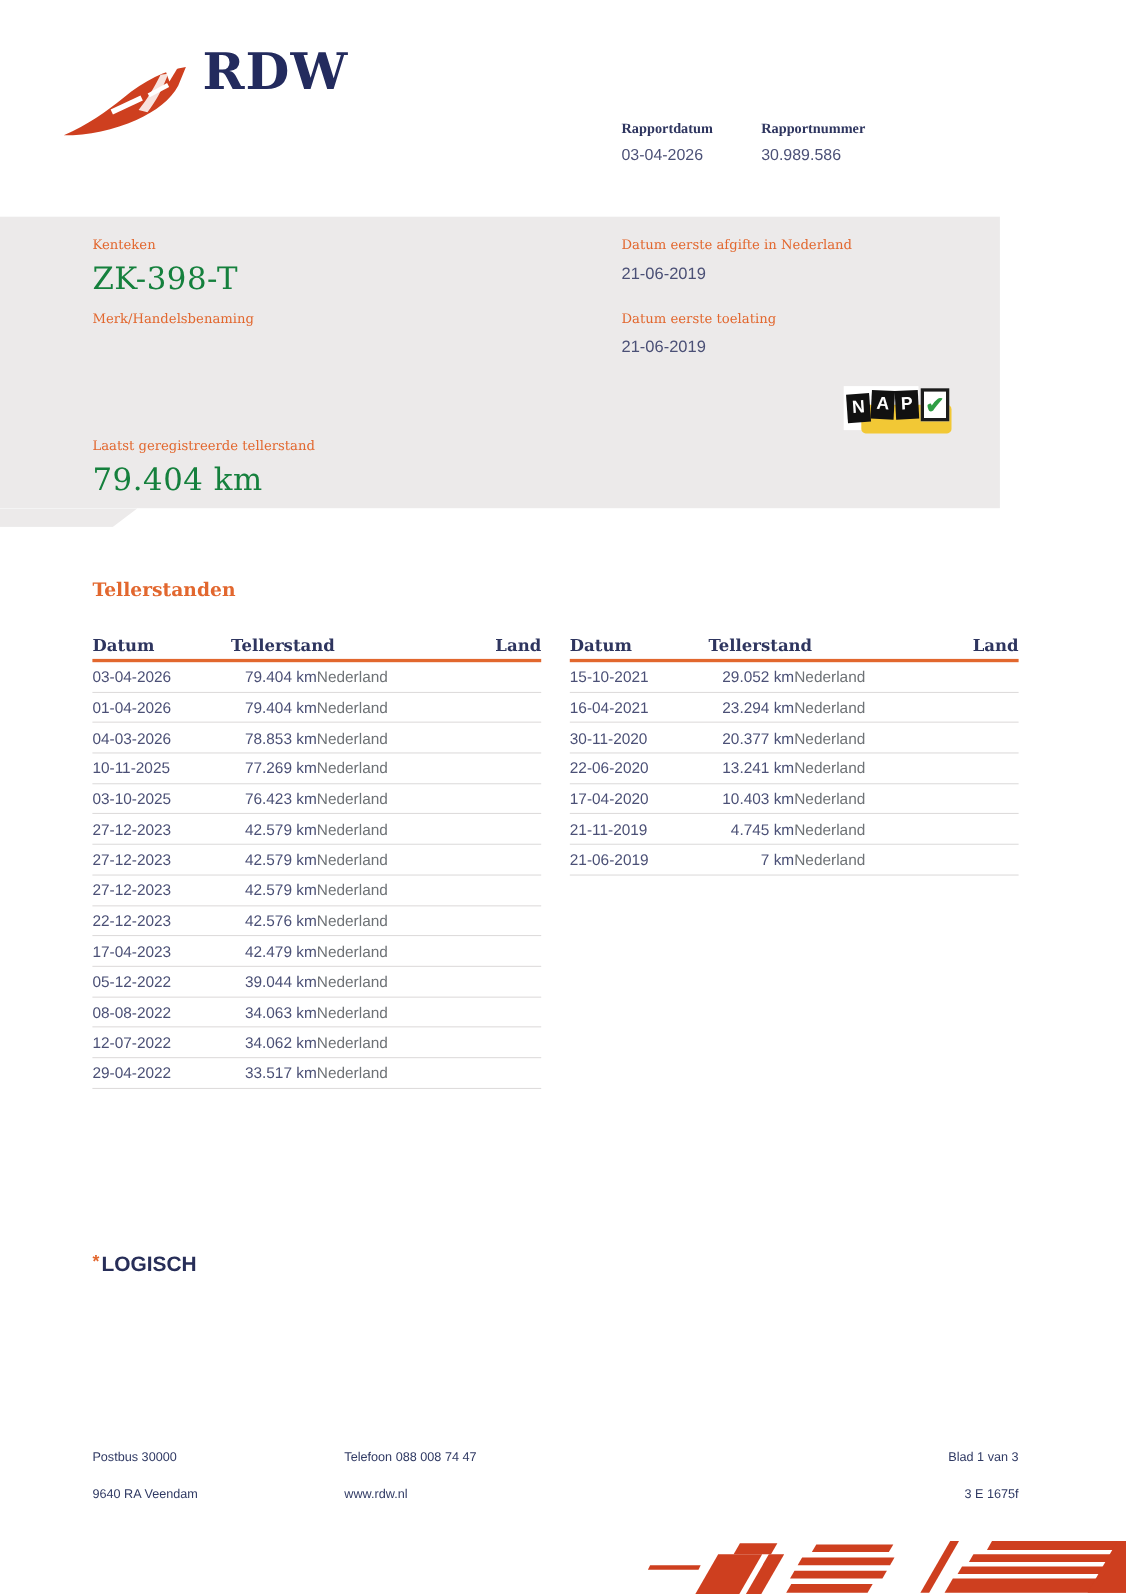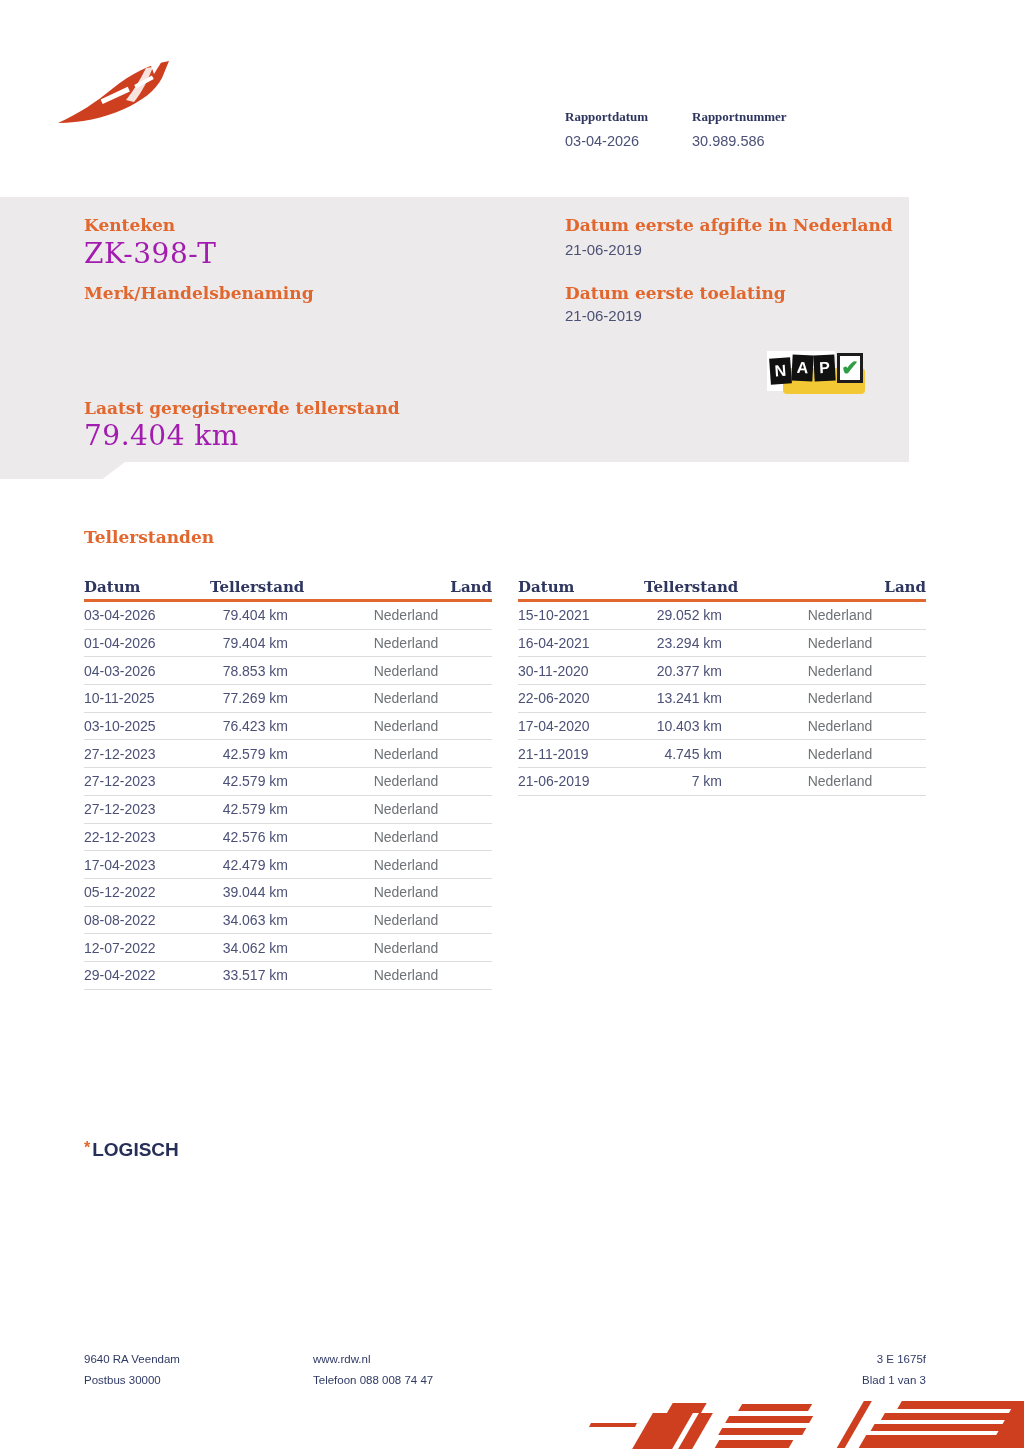--- a/index.html
+++ b/index.html
@@ -19,24 +19,24 @@
     font-weight:700;font-size:33px;color:var(--orange);letter-spacing:.5px;}
   .meta-label{position:absolute;top:109px;font-family:Liberation Serif, serif;
     font-weight:700;font-size:13px;color:#2E355F;}
   .meta-value{position:absolute;top:133px;font-size:14.5px;color:var(--navy-soft);}
   .m1{left:565px;} .m2{left:692px;}
 
   
   .panel{position:absolute;left:0;top:197px;width:909px;height:265px;background:var(--gray-panel);}
   .panel-tail{position:absolute;left:0;top:462px;width:125px;height:17px;background:var(--gray-panel);
     clip-path:polygon(0 0,100% 0,82% 100%,0 100%);}
-  .fld-label{position:absolute;font-family:"DejaVu Serif","Liberation Serif",serif;font-weight:700;
-    font-size:17px;color:var(--orange);}
+  .fld-label{position:absolute;font-family:"DejaVu Serif","Liberation Serif",serif;font-weight:400;
+    font-size:12px;color:var(--orange);}
   .fld-big{position:absolute;font-family:"DejaVu Serif","Liberation Serif",serif;font-weight:400;
-    font-size:28px;color:#a21caf;letter-spacing:.5px;}
+    font-size:28px;color:#15803d;letter-spacing:.5px;}
   .fld-sans{position:absolute;font-size:15px;color:var(--navy-soft);}
   .verdict{position:absolute;left:565px;top:349px;font-size:26px;font-weight:700;color:#272E58;
     line-height:39px;letter-spacing:.3px;}
 
   
   .nap{position:absolute;left:767px;top:351px;width:100px;height:48px;}
   .nap-white{position:absolute;left:0;top:0;width:68px;height:40px;background:#fff;}
   .nap-yellow{position:absolute;left:16px;top:17px;width:82px;height:26px;background:var(--nap-yellow);border-radius:4px;}
   .nap-box{position:absolute;width:21px;height:26px;background:#111;color:#fff;font-weight:700;
     font-size:16px;display:flex;align-items:center;justify-content:center;font-family:"Liberation Sans",sans-serif;}
@@ -52,49 +52,50 @@
   .tbl{position:absolute;top:550px;width:408px;}
   .tbl-left{left:84px;} .tbl-right{left:518px;}
   .thead{display:grid;grid-template-columns:126px 78px 1fr;border-bottom:3px solid var(--orange);
     padding-bottom:3px;font-family:"DejaVu Serif","Liberation Serif",serif;font-weight:700;font-size:15px;color:#2E355F;margin-top:28px;}
   .thead span:nth-child(2){text-align:right;}
   .thead span:nth-child(3){text-align:right;}
   .trow{display:grid;grid-template-columns:126px 78px 1fr;height:27.7px;align-items:center;
     border-bottom:1px solid var(--sep);font-size:14px;}
   .tcell{color:var(--navy-soft);}
   .tcell.c1{text-align:right;}
-  .tcell.c2{text-align:center;color:var(--land-gray);padding-left:32px;}
+  .tcell.c2{text-align:left;color:var(--land-gray);}
 
   
   .footnote-head{position:absolute;left:84px;top:1139px;font-size:19px;font-weight:700;color:#272E58;}
   .footnote-head .star{color:var(--orange);font-size:16px;vertical-align:3px;margin-right:2px;}
   .footnote-text{position:absolute;left:84px;top:1171px;width:805px;font-size:15.5px;line-height:30px;
     color:var(--orange-text);}
 
   
   .foot{position:absolute;font-size:11.5px;color:#303A64;}
-  .f-r1{top:1374px;} .f-r2{top:1353px;}
+  .f-r1{top:1319px;} .f-r2{top:1353px;}
   .f-c1{left:84px;} .f-c2{left:313px;}
   .f-c3{left:726px;width:200px;text-align:right;}
 
   
   .bottom-art{position:absolute;left:585px;top:1399px;width:439px;height:50px;}
 </style>
 </head>
 <body>
 
 <div class="page">
 
   <svg class="logo-flag" viewBox="0 0 130 82">
     <path d="M8 73 C30 63 46 52 62 39 C82 23 100 14 119 11 L112 28 C105 41 92 51 74 59 C54 68 30 73 8 73 Z" fill="#CE3F1F"></path>
     <path d="M100 13 L112 11 L104 24 Z" fill="#ffffff"></path>
     <rect x="50" y="43" width="30" height="5" fill="#ffffff" transform="rotate(-25 65 45)"></rect>
     <rect x="84" y="30" width="20" height="4" fill="#ffffff" transform="rotate(-28 94 32)"></rect>
     <path d="M96 18 C90 30 84 40 76 50 L84 52 C92 42 98 30 103 17 Z" fill="#ffffff" opacity=".85"></path>
   </svg>
+  <div class="logo-text">RDW</div>
 
   <div class="meta-label m1">Rapportdatum</div>
   <div class="meta-label m2">Rapportnummer</div>
   <div class="meta-value m1">03-04-2026</div>
   <div class="meta-value m2">30.989.586</div>
 
   <div class="panel"></div>
   <div class="panel-tail"></div>
 
   <div class="fld-label" style="left:84px;top:215px">Kenteken</div>

